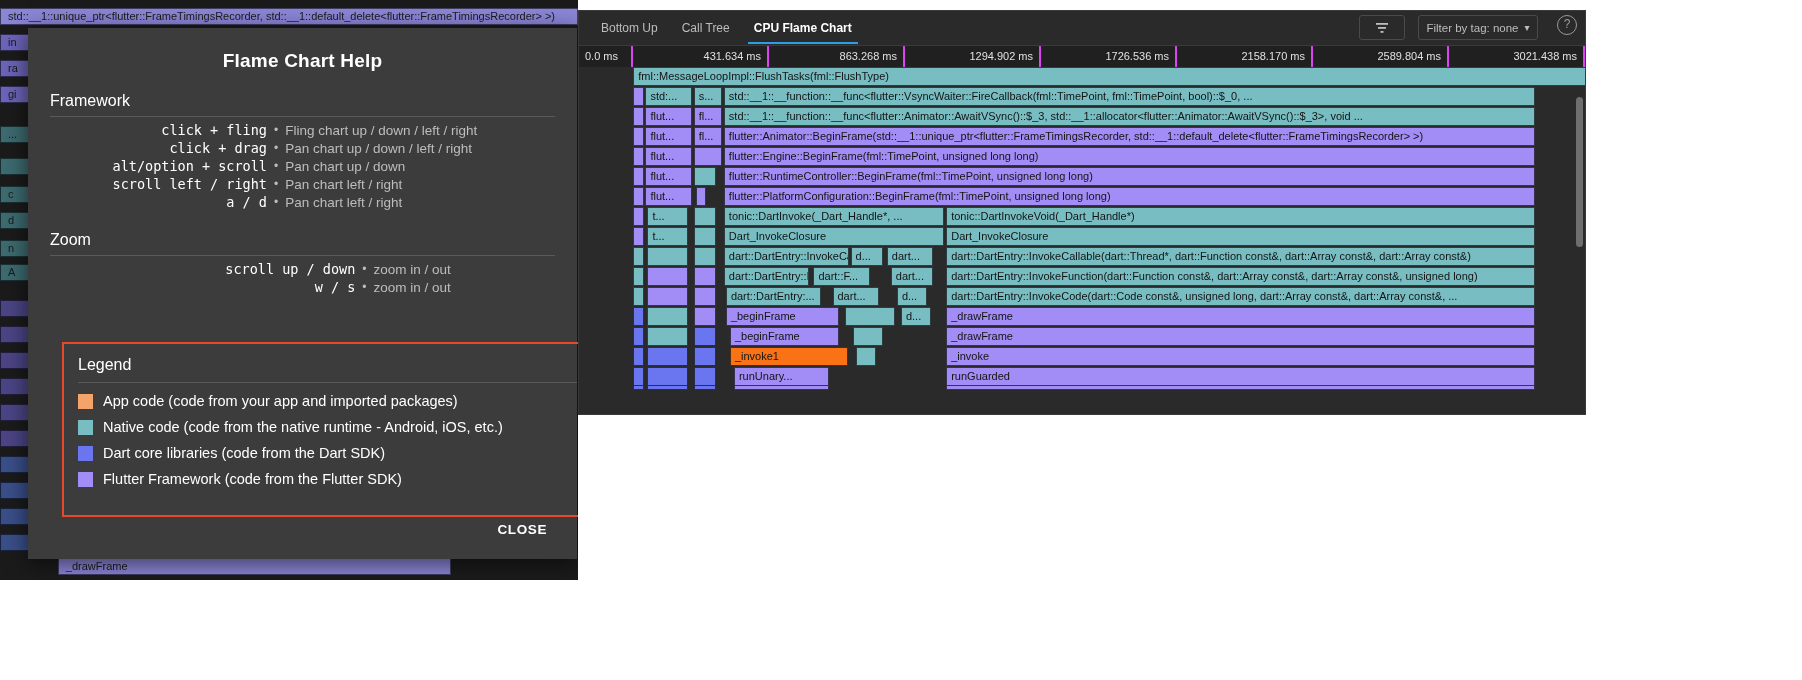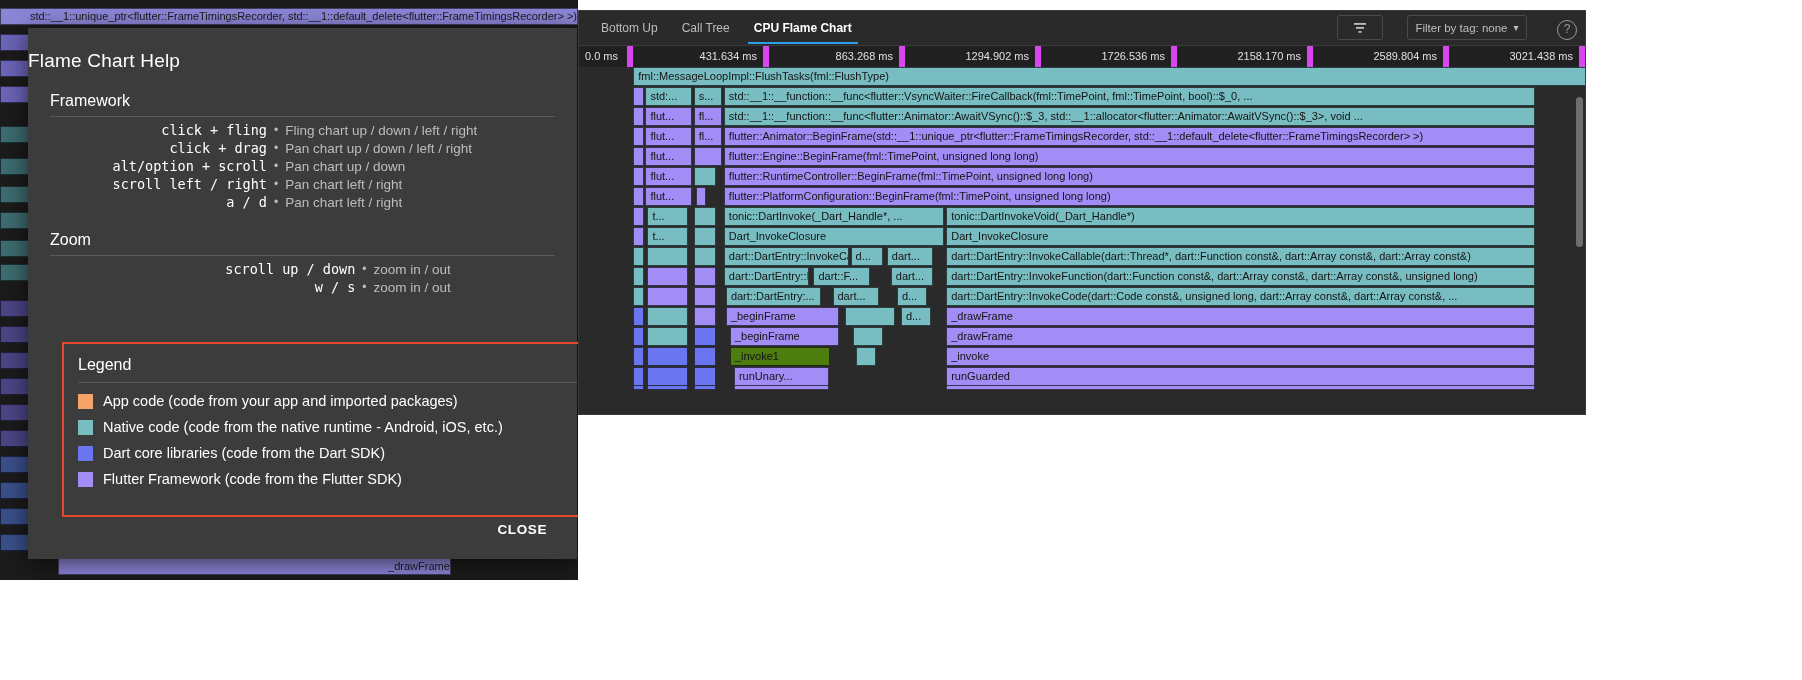--- a/index.html
+++ b/index.html
@@ -43,36 +43,36 @@
     position: absolute;
     top: 0;
     height: 17px;
     box-sizing: border-box;
     border: 1px solid rgba(0,0,0,0.55);
     font-size: 11px;
     line-height: 15px;
     color: #1a1a1a;
     white-space: nowrap;
     overflow: hidden;
-    padding-left: 15px;
-    text-align: right;
+    padding-left: 7px;
   }
 
   
   #help-dialog {
     position: absolute;
     left: 28px; top: 28px;
     width: 549px; height: 531px;
     background: #3c3c3c;
     box-shadow: 0 4px 22px rgba(0,0,0,0.6);
     color: #ffffff;
   }
   #dialog-title {
+    text-align: center;
     font-size: 19px;
-    font-weight: normal;
+    font-weight: bold;
     color: #ffffff;
     padding-top: 22px;
     letter-spacing: 0.2px;
   }
   .section-wrap { padding: 0 22px; }
   .section-head {
     font-size: 16px;
     color: #ffffff;
     margin-top: 20px;
     margin-bottom: 6px;
@@ -193,22 +193,22 @@
     content: "";
     position: absolute;
     left: 6px; right: 6px; bottom: 1px;
     height: 2px;
     background: #2a9fe8;
   }
   #tab-controls {
     position: absolute;
     right: 8px; top: 4px;
     display: flex;
-    align-items: flex-end;
-    gap: 24px;
+    align-items: flex-start;
+    gap: 13px;
   }
   .ctrl-box {
     height: 25px;
     border: 1px solid #4a4a4a;
     border-radius: 3px;
     display: flex;
     align-items: center;
     justify-content: center;
     color: #bdbdbd;
     font-size: 11.5px;
@@ -246,21 +246,21 @@
   #ruler {
     position: relative;
     height: 21px;
     background: #202020;
     border-top: 1px solid #3a3a3a;
   }
   .tick {
     position: absolute;
     top: 0;
     height: 21px;
-    border-right: 6px solid #d946ef;
+    border-right: 2px solid #d946ef;
     box-sizing: border-box;
     color: #e0e0e0;
     font-size: 11px;
     line-height: 21px;
     text-align: right;
     padding-right: 6px;
     white-space: nowrap;
   }
   .tick.first { text-align: left; padding-left: 6px; padding-right: 0; }
 
@@ -502,21 +502,21 @@
           <div class="fl-block" style="left: 54.324px; width: 11.066px; background: rgb(106, 117, 240);"></div>
           <div class="fl-block" style="left: 68.408px; width: 40.24px; background: rgb(106, 117, 240);"></div>
           <div class="fl-block" style="left: 114.684px; width: 22.132px; background: rgb(106, 117, 240);"></div>
           <div class="fl-block" style="left: 154.924px; width: 95.57px; background: rgb(161, 141, 245);">runUnary...</div>
           <div class="fl-block" style="left: 367.19px; width: 588.51px; background: rgb(161, 141, 245);">runGuarded</div>
         </div>
         <div class="fl-row" style="top: 280px;">
           <div class="fl-block" style="left: 54.324px; width: 11.066px; background: rgb(106, 117, 240);"></div>
           <div class="fl-block" style="left: 68.408px; width: 40.24px; background: rgb(106, 117, 240);"></div>
           <div class="fl-block" style="left: 114.684px; width: 22.132px; background: rgb(106, 117, 240);"></div>
-          <div class="fl-block" style="left: 150.9px; width: 100px; background: #4d7c0f;">_invoke1</div>
+          <div class="fl-block" style="left: 150.9px; width: 118px; background: #f97316;">_invoke1</div>
           <div class="fl-block" style="left: 276.65px; width: 20.12px; background: rgb(120, 189, 194);"></div>
           <div class="fl-block" style="left: 367.19px; width: 588.51px; background: rgb(161, 141, 245);">_invoke</div>
         </div>
         <div class="fl-row" style="top: 260px;">
           <div class="fl-block" style="left: 54.324px; width: 11.066px; background: rgb(106, 117, 240);"></div>
           <div class="fl-block" style="left: 68.408px; width: 40.24px; background: rgb(120, 189, 194);"></div>
           <div class="fl-block" style="left: 114.684px; width: 22.132px; background: rgb(106, 117, 240);"></div>
           <div class="fl-block" style="left: 150.9px; width: 108.648px; background: rgb(161, 141, 245);">_beginFrame</div>
           <div class="fl-block" style="left: 273.632px; width: 30.18px; background: rgb(120, 189, 194);"></div>
           <div class="fl-block" style="left: 367.19px; width: 588.51px; background: rgb(161, 141, 245);">_drawFrame</div>

